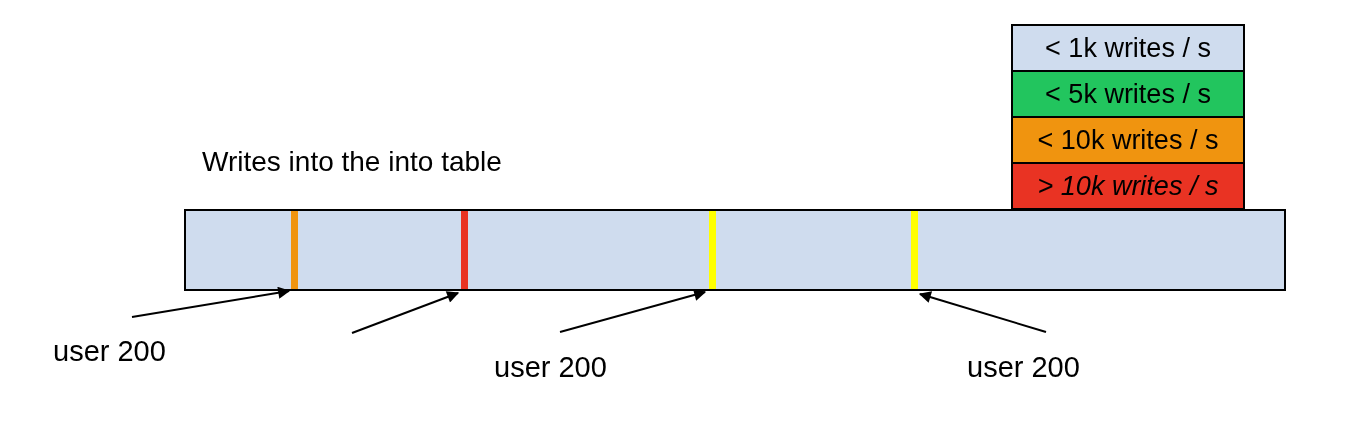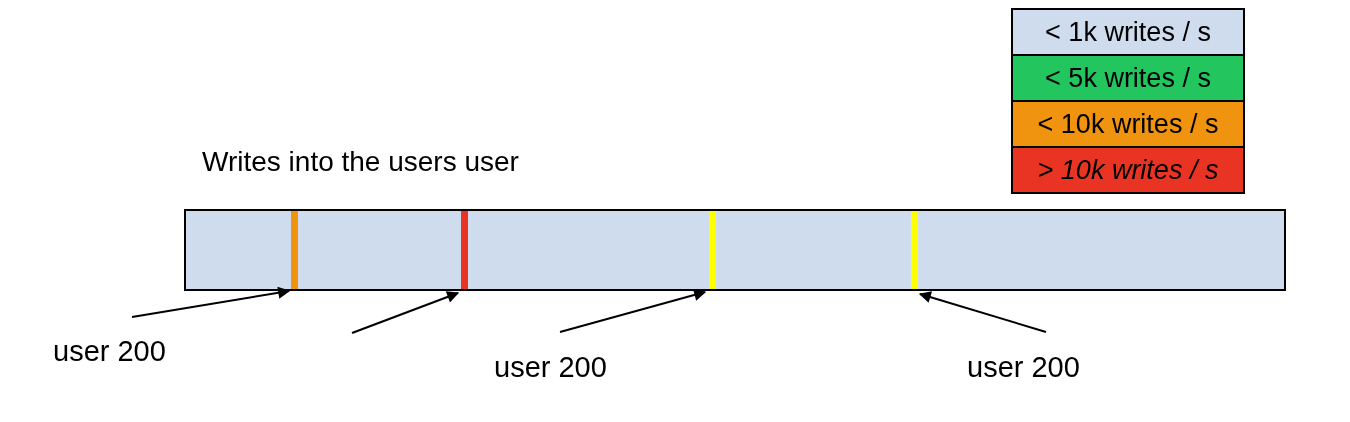--- a/index.html
+++ b/index.html
@@ -30,21 +30,21 @@
     box-sizing: border-box;
     height: 48px;
     margin-top: -2px;
     border: 2px solid #000000;
     display: flex;
     align-items: center;
     justify-content: center;
     font-size: 27px;
     white-space: nowrap;
   }
-  .legend-row:first-child { margin-top: 0; }
+  .legend-row:first-child { margin-top: 16px; }
   
   .bar {
     position: absolute;
     left: 184px;
     top: 209px;
     width: 1102px;
     height: 82px;
     box-sizing: border-box;
     border: 2px solid #000000;
   }
@@ -73,21 +73,21 @@
     left: 0;
     top: 0;
     pointer-events: none;
   }
 </style>
 </head>
 <body>
 
 <div class="canvas">
 
-  <div class="title">Writes into the users user</div>
+  <div class="title">Writes into the into table</div>
 
   <div class="legend">
     <div class="legend-row" style="background-color: rgb(207, 220, 238);">
       <span>&lt; 1k writes / s</span>
     </div>
     <div class="legend-row" style="background-color: #22c55e;">
       <span>&lt; 5k writes / s</span>
     </div>
     <div class="legend-row" style="background-color: rgb(240, 148, 15); text-align: center;">
       <span>&lt; 10k writes / s</span>

